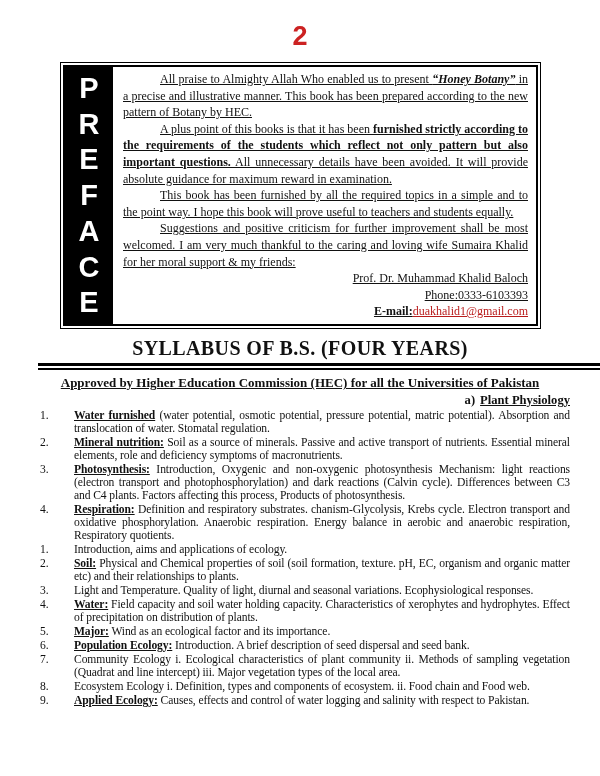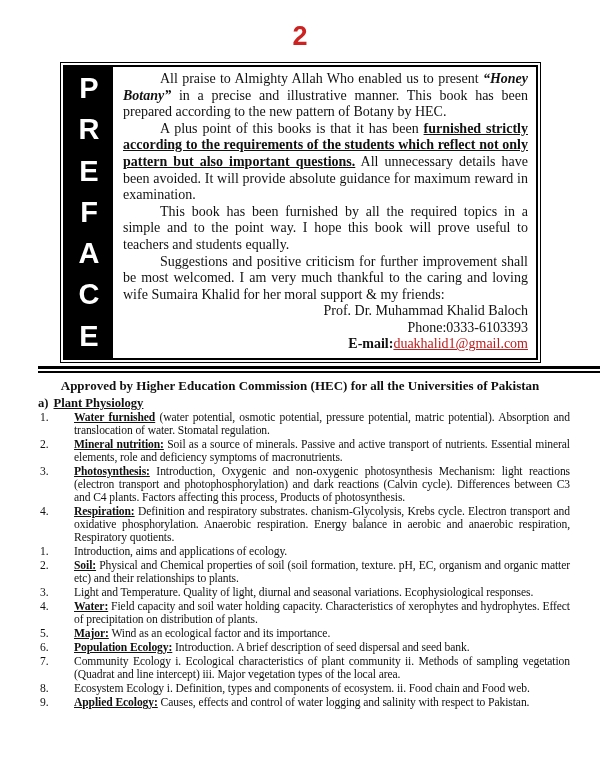--- a/index.html
+++ b/index.html
@@ -19,45 +19,46 @@
     border:1px solid #000;padding:2px;background:#fff;
   }
   .pbox-inner{border:2px solid #000;display:flex;align-items:stretch;}
   .banner{
     width:48px;background:#000;color:#fff;flex-shrink:0;
     display:flex;flex-direction:column;justify-content:space-between;align-items:center;
     padding:7px 0;font-family:"Liberation Sans","DejaVu Sans",sans-serif;
     font-size:29px;font-weight:bold;line-height:1;
   }
   .ptext{
-    flex:1;padding:4px 8px 5px 10px;font-size:14px;line-height:16.6px;
+    flex:1;padding:4px 8px 5px 10px;font-size:12px;line-height:16.6px;
     text-align:justify;
+    text-decoration:underline;
   }
   .ptext p{margin:0;text-indent:37px;}
   .em-bi{font-weight:bold;font-style:italic;}
   .bu{font-weight:bold;text-decoration:underline;}
   .contact{margin-left:165px;text-align:left;line-height:16.4px;}
   .contact .row{white-space:nowrap;text-align:right;}
   .contact .val{}
   .bold{font-weight:bold;}
   .email{text-decoration:underline;color:#b91c1c;cursor:pointer;}
   
   .title{
     margin-top:7px;text-align:center;font-size:20px;font-weight:bold;
     letter-spacing:.4px;line-height:24px;
   }
   .rule{
     margin:3px 0 0 38px;height:2px;
     border-top:3px solid #000;border-bottom:2px solid #000;background:#fff;
   }
   .approved{
     margin-top:5px;text-align:center;font-size:13px;font-weight:bold;
-    line-height:15px;
+    text-decoration:underline;line-height:15px;
   }
-  .sec-head{margin:3px 30px 1px 38px;font-size:12.6px;font-weight:bold;line-height:14.5px;}
+  .sec-head{margin:3px 30px 1px 38px;font-size:12.6px;font-weight:bold;line-height:14.5px;text-align:right;}
   .sec-head .shl{margin-right:5px;}
   .sec-head .shn{text-decoration:underline;}
   .list{margin:0 30px 0 40px;font-size:11.6px;line-height:13px;letter-spacing:-0.1px;}
   .li{display:flex;margin-bottom:1px;}
   .num{width:34px;flex-shrink:0;}
   .libody{flex:1;text-align:justify;}
 </style>
 </head>
 <body>
 
@@ -83,20 +84,21 @@
         <p>Suggestions and positive criticism for further improvement shall be most welcomed. I am very much thankful to the caring and loving wife Sumaira Khalid for her moral support &amp; my friends:</p>
         <div class="contact">
           <div class="row">Prof. Dr. Muhammad Khalid Baloch</div>
           <div class="row"><span>Phone:</span><span class="val">0333-6103393</span></div>
           <div class="row"><span class="bold">E-mail:</span><span class="val email">duakhalid1@gmail.com</span></div>
         </div>
       </div>
     </div>
   </div>
 
+  <div class="title">SYLLABUS OF B.S. (FOUR YEARS)</div>
   <div class="rule"></div>
   <div class="approved">Approved by Higher Education Commission (HEC) for all the Universities of Pakistan</div>
 
   <div class="sec-head"><span class="shl">a)</span><span class="shn">Plant Physiology</span></div>
 
   <div class="list">
     <div class="li">
         <span class="num">1.</span>
         <div class="libody"><span class="bu">Water furnished</span><span> (water potential, osmotic potential, pressure potential, matric potential). Absorption and translocation of water. Stomatal regulation.</span></div>
       </div>

